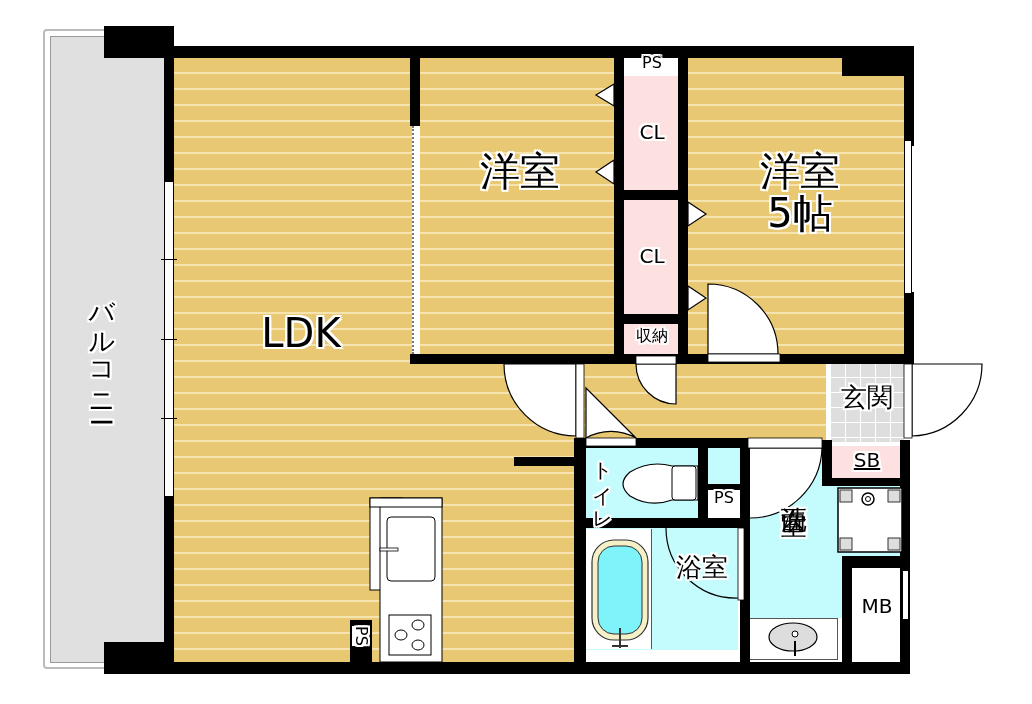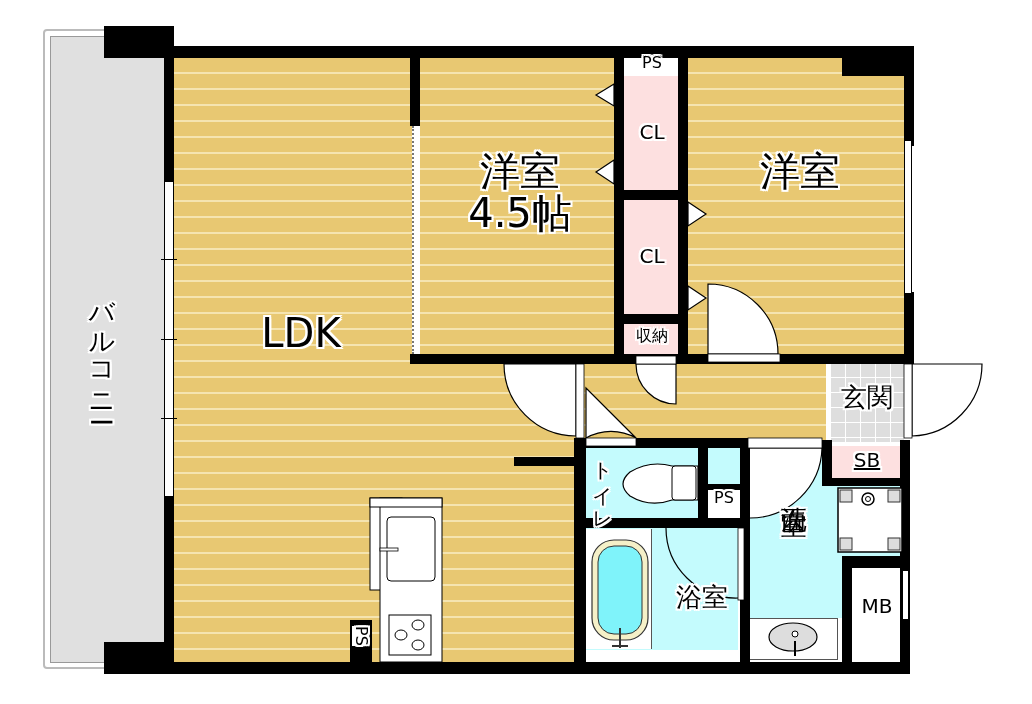--- a/index.html
+++ b/index.html
@@ -154,34 +154,34 @@
 </svg>
 
 <div class="abs white" style="left:626px;top:58px;width:52px;height:14px;"></div>
 
 <div class="label big" style="left:216px;top:312px;width:170px;text-align:center;">
   <div>LDK</div>
 </div>
 
 <div class="label big" style="left:440px;top:150px;width:160px;">
   <div>洋室</div>
-  <div>4.5帖</div>
 </div>
 
 <div class="label big" style="left:720px;top:150px;width:160px;">
   <div>洋室</div>
+  <div>5帖</div>
 </div>
 
 <div class="label small" style="left:624px;top:122px;width:56px;">CL</div>
 <div class="label small" style="left:624px;top:246px;width:56px;">CL</div>
 <div class="label tiny" style="left:624px;top:328px;width:56px;">収納</div>
 <div class="label tiny" style="left:626px;top:55px;width:52px;">PS</div>
 
 <div class="label small vert" style="left:592px;top:448px;">トイレ</div>
 <div class="label tiny" style="left:708px;top:490px;width:32px;background:#fff;">PS</div>
-<div class="label mid" style="left:664px;top:584px;width:76px;">浴室</div>
+<div class="label mid" style="left:664px;top:554px;width:76px;">浴室</div>
 <div class="label mid vert" style="left:780px;top:486px;">洗面室</div>
 
 <div class="label mid" style="left:830px;top:384px;width:74px;">玄関</div>
 <div class="label small" style="left:830px;top:450px;width:74px;text-decoration:underline;">SB</div>
 <div class="label small" style="left:852px;top:596px;width:50px;">MB</div>
 
 <div class="label tiny vert" style="left:352px;top:626px;background:#fff;letter-spacing:0;">PS</div>
 
 </body></html>

